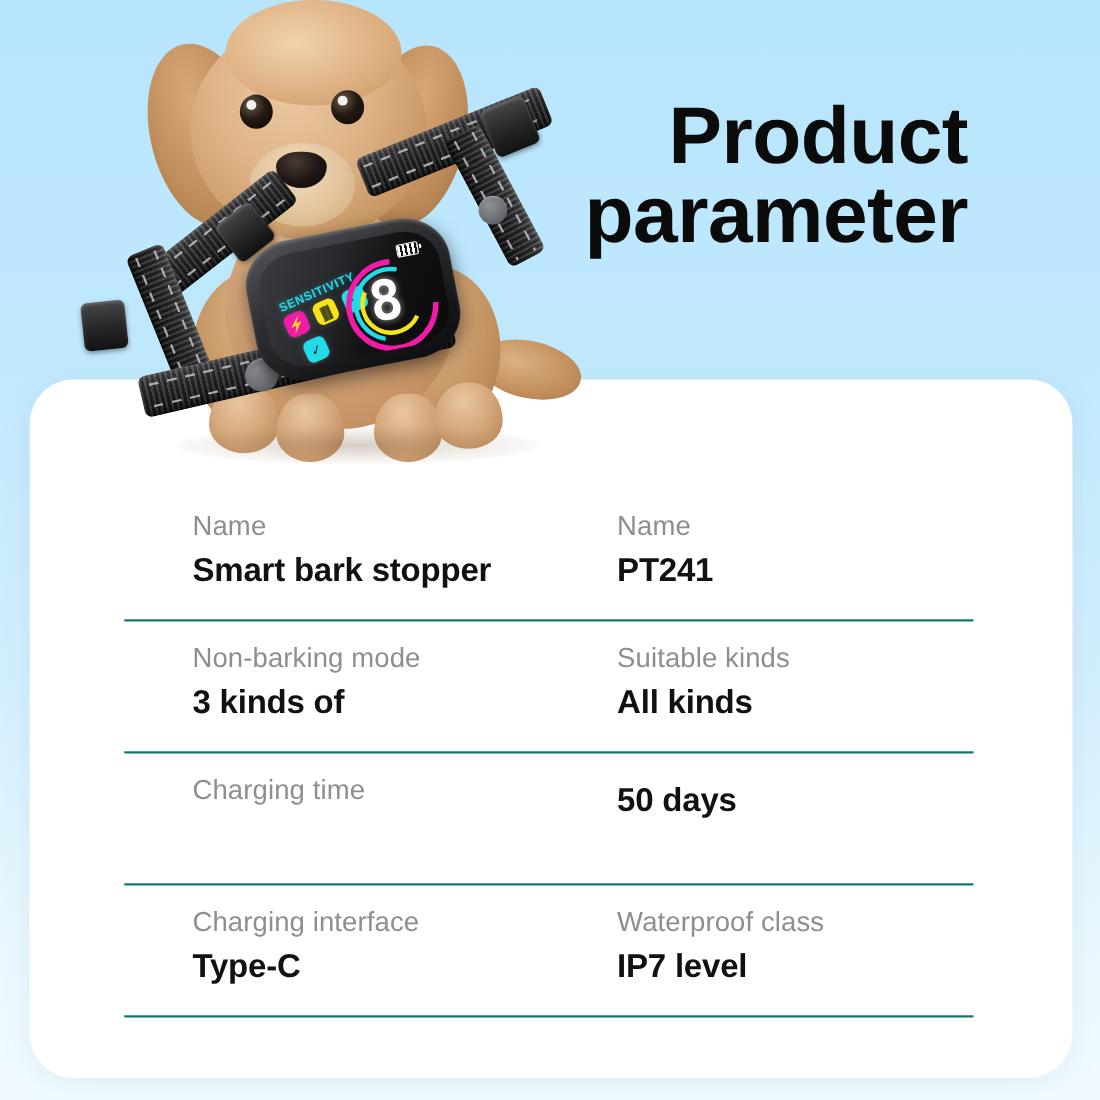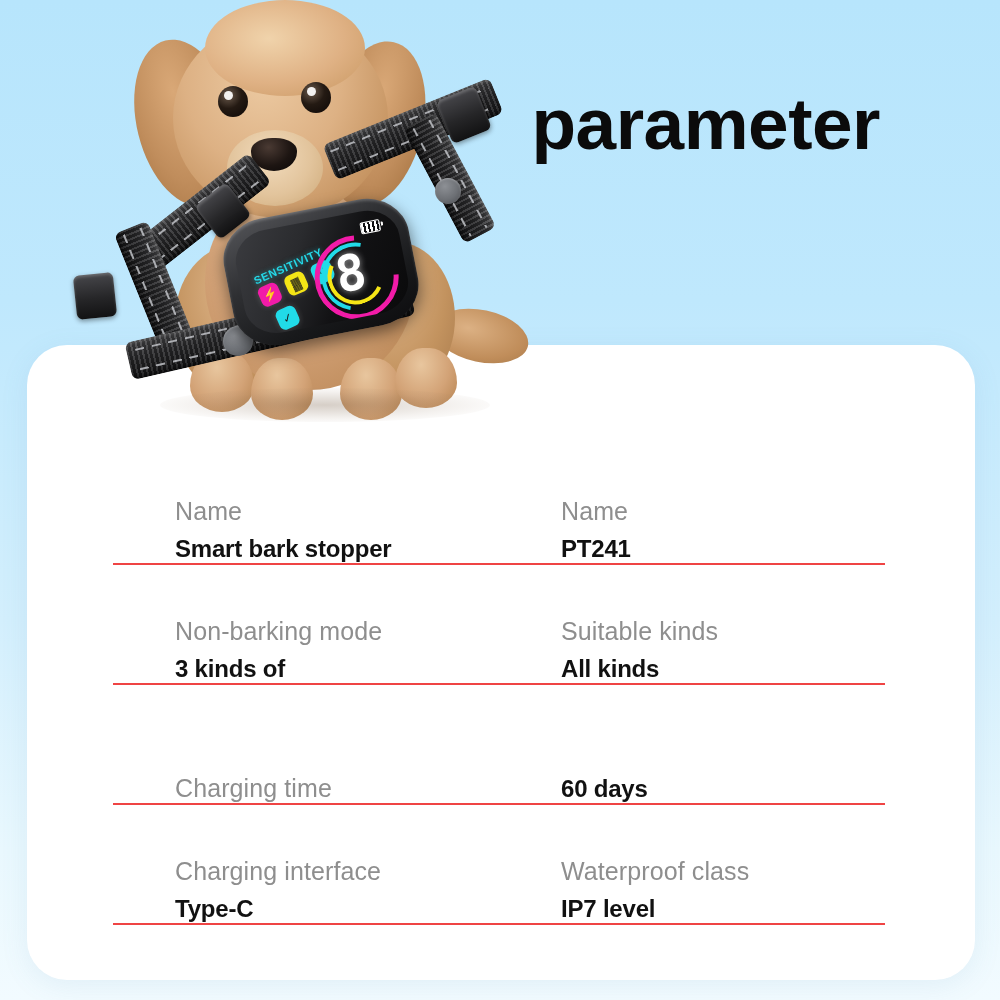--- a/index.html
+++ b/index.html
@@ -341,55 +341,55 @@
   }
   #spec-table {
     position: absolute;
     left: 86px;
     top: 100px;
     width: 772px;
   }
   .spec-row {
     display: flex;
     height: 120px;
-    border-bottom: 2px solid #ef4444;
+    border-bottom: 2px solid #0f766e;
     box-sizing: border-box;
-    align-items: flex-end;
   }
   .spec-cell {
     flex: 0 0 50%;
     padding-top: 18px;
     box-sizing: border-box;
   }
   .spec-cell.right-cell { padding-left: 62px; }
   .spec-cell.left-cell { padding-left: 62px; }
   .spec-label {
     display: block;
     font-size: 25px;
     color: #8e8e8e;
     font-weight: normal;
     line-height: 1.22;
     letter-spacing: 0.1px;
   }
   .spec-value {
     display: block;
     margin-top: 7px;
-    font-size: 24px;
+    font-size: 30px;
     font-weight: bold;
     color: #111111;
     line-height: 1.22;
     letter-spacing: -0.2px;
   }
 </style>
 </head>
 <body>
 
 <div id="page">
 
   <div id="title-block">
+    <span class="tline">Product</span>
     <span class="tline">parameter</span>
   </div>
 
   <div id="spec-card">
     <div id="spec-table">
         <div class="spec-row">
           <div class="spec-cell left-cell">
             <span class="spec-label">Name</span>
             <span class="spec-value">Smart bark stopper</span>
           </div>
@@ -406,21 +406,21 @@
           <div class="spec-cell right-cell">
             <span class="spec-label">Suitable kinds</span>
             <span class="spec-value">All kinds</span>
           </div>
         </div>
         <div class="spec-row">
           <div class="spec-cell left-cell">
             <span class="spec-label">Charging time</span>
           </div>
           <div class="spec-cell right-cell">
-            <span class="spec-value">60 days</span>
+            <span class="spec-value">50 days</span>
           </div>
         </div>
         <div class="spec-row">
           <div class="spec-cell left-cell">
             <span class="spec-label">Charging interface</span>
             <span class="spec-value">Type-C</span>
           </div>
           <div class="spec-cell right-cell">
             <span class="spec-label">Waterproof class</span>
             <span class="spec-value">IP7 level</span>

